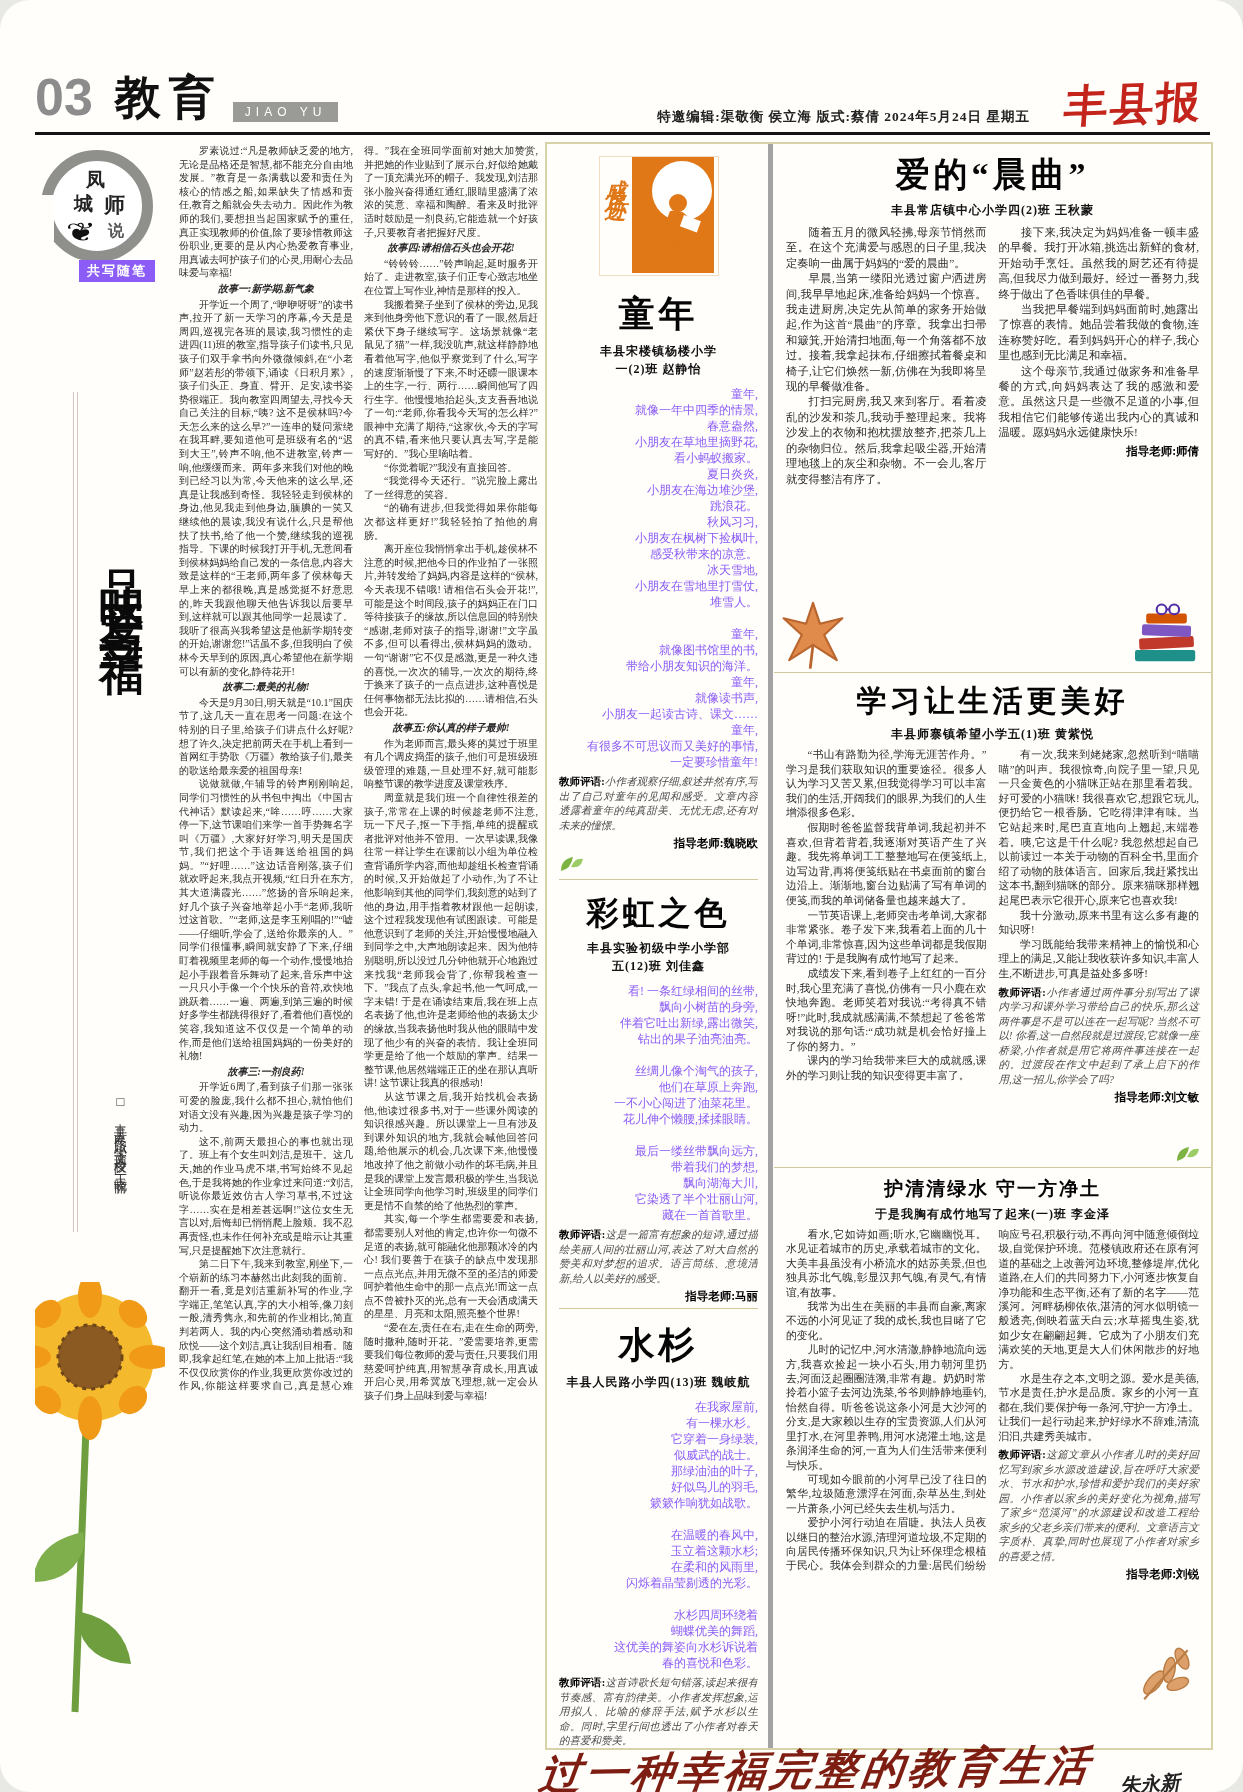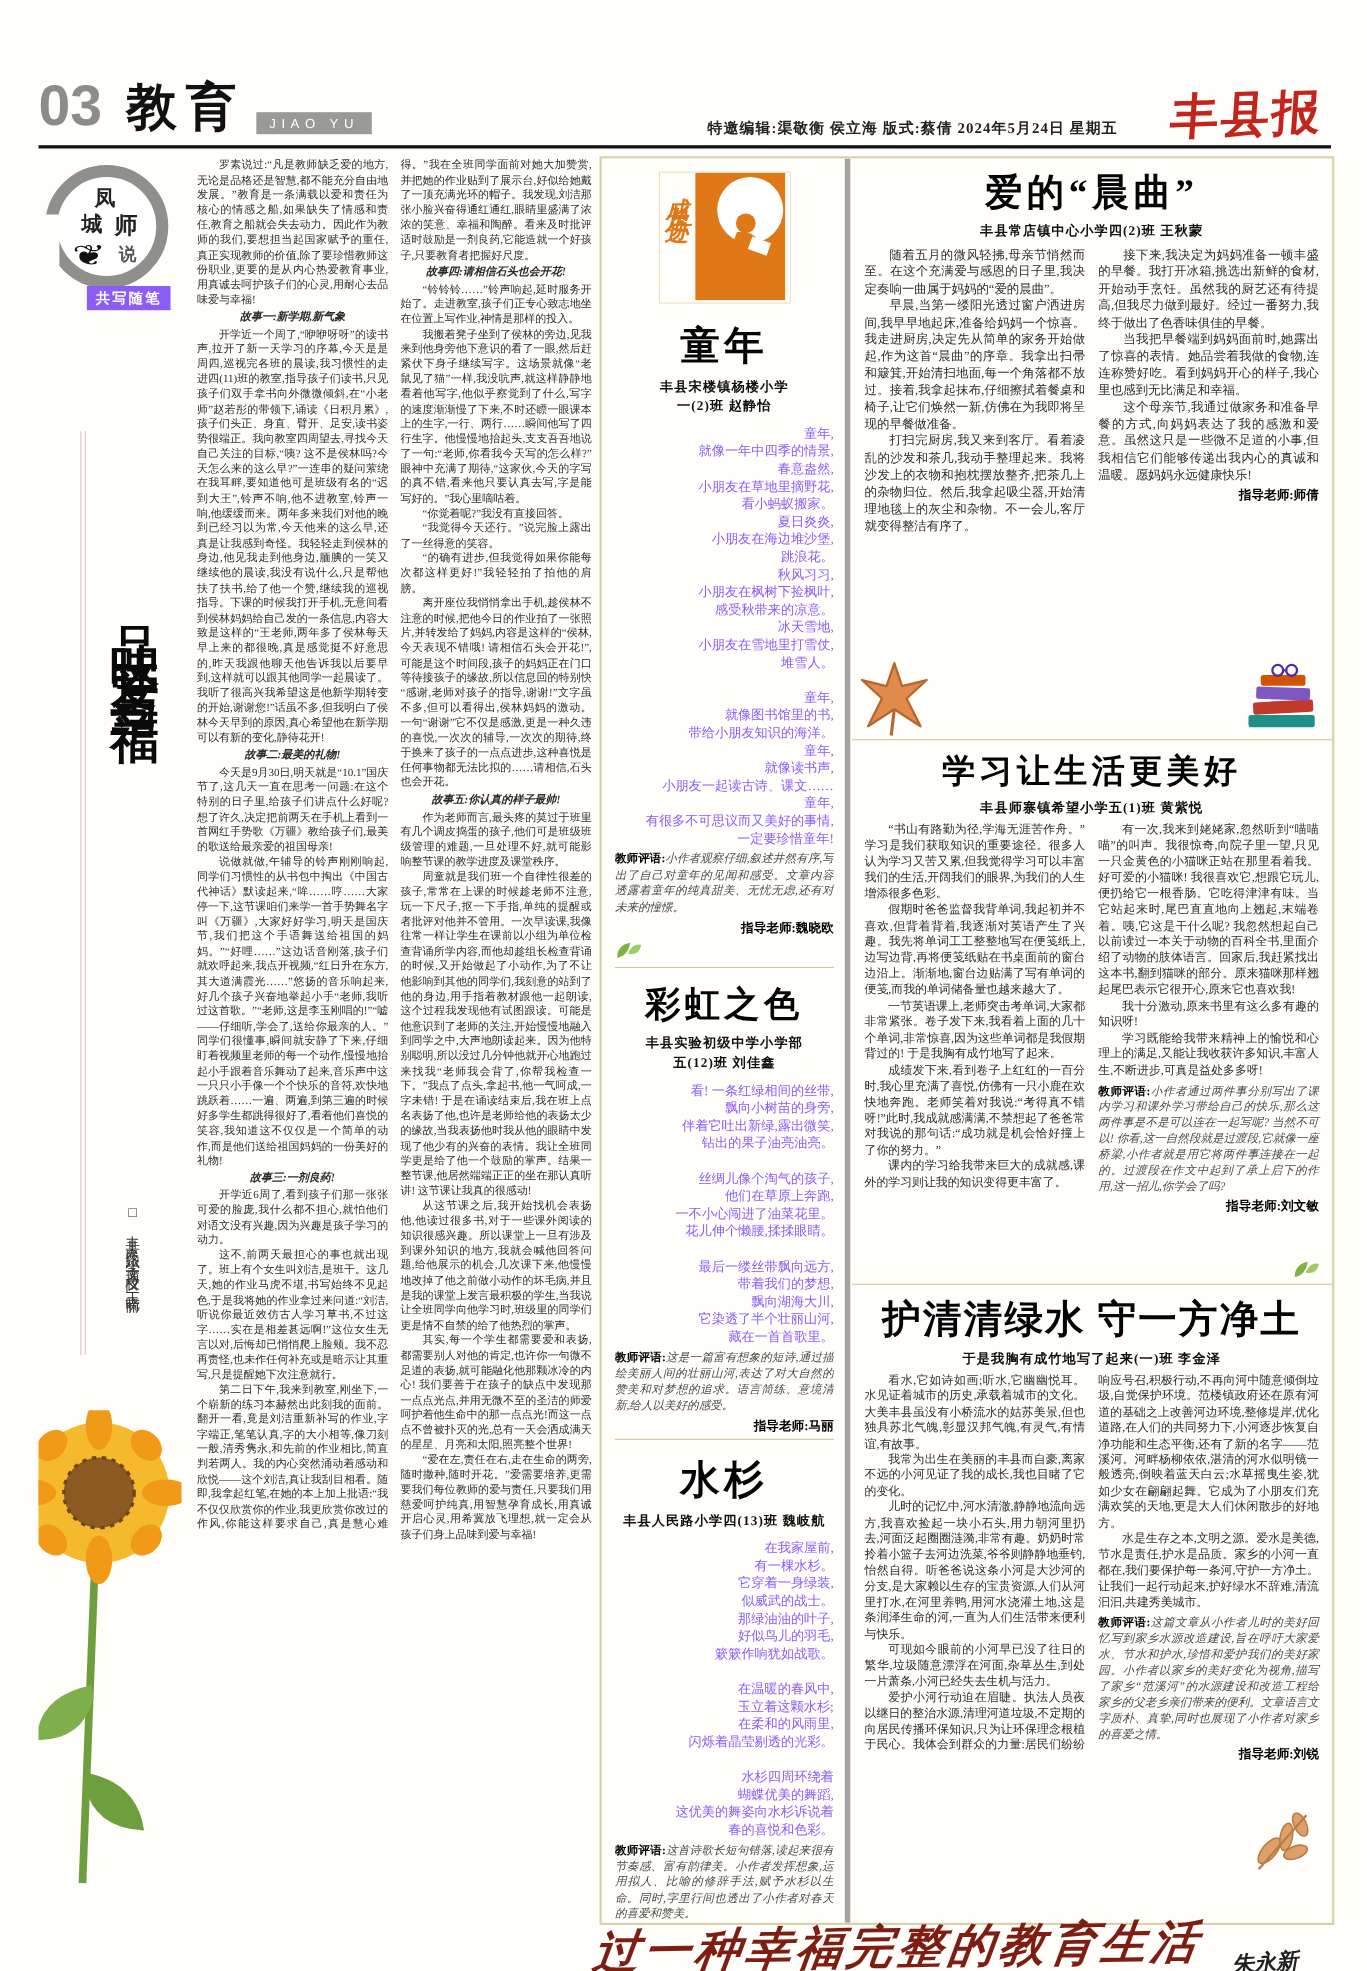--- a/index.html
+++ b/index.html
@@ -1,27 +1,27 @@
 <!DOCTYPE html>
 <html lang="zh"><head>
 <meta charset="utf-8">
 <style>
   html,body{margin:0;padding:0;background:#e8e8e4;}
   .paper{position:relative;width:1243px;height:1792px;margin:0 auto;background:#fffefb;
-         font-family:"Liberation Serif","DejaVu Serif",serif;color:#2b2b2b;overflow:hidden;}
+         font-family:"Liberation Serif","DejaVu Serif",serif;color:#2b2b2b;overflow:hidden;border-radius:30px;}
   
   .hdr{position:absolute;left:35px;top:68px;width:1175px;height:62px;}
   .hdr-rule{position:absolute;left:35px;top:132px;width:1175px;border-top:3px solid #141414;}
   .pageno{display:inline-block;font-family:"Liberation Sans","DejaVu Sans",sans-serif;
           font-size:52px;font-weight:900;color:#8c8c8c;vertical-align:bottom;line-height:58px;}
   .section{display:inline-block;font-family:"Liberation Sans","DejaVu Sans",sans-serif;
            font-size:46px;font-weight:900;color:#111;letter-spacing:8px;margin-left:18px;vertical-align:bottom;line-height:58px;}
   .pinyin{display:inline-block;background:#9a9a97;color:#fff;font-family:"Liberation Sans",sans-serif;
           font-size:12px;letter-spacing:5px;padding:3px 12px;margin-left:6px;vertical-align:bottom;margin-bottom:4px;}
-  .issue{position:absolute;right:194px;bottom:4px;font-size:13.5px;font-weight:bold;color:#222;letter-spacing:1px;margin-left:37px;}
+  .issue{position:absolute;right:180px;bottom:4px;font-size:13.5px;font-weight:bold;color:#222;letter-spacing:1px;margin-left:37px;}
   .masthead{position:absolute;right:8px;bottom:-4px;color:#c3241c;font-size:44px;font-weight:900;
             transform:rotate(-2deg) skewX(-6deg);letter-spacing:2px;}
   
   .essay{position:absolute;left:35px;top:142px;width:505px;height:1612px;overflow:hidden;}
   .strip{position:absolute;left:0;top:0;width:142px;height:100%;}
   .ring{position:absolute;left:6px;top:8px;width:112px;height:112px;border-radius:50%;
         border:11px solid #8f8f8c;box-sizing:border-box;background:#fff;}
   .ring:before{content:"";position:absolute;left:-14px;top:34px;width:16px;height:46px;background:#fffefb;}
   .ring-ch{position:absolute;font-family:"Liberation Serif",serif;font-weight:bold;color:#222;}
   .wing{position:absolute;left:18px;top:56px;font-size:26px;color:#111;transform:scaleX(1.4);}
@@ -327,21 +327,21 @@
         </div>
         <svg width="26" height="20" viewBox="0 0 26 20" style="position:absolute;right:10px;bottom:4px;">
             <path d="M2 18 Q2 6 14 4 Q12 16 2 18Z" fill="#7cb342"></path>
             <path d="M12 14 Q16 4 24 6 Q22 16 12 14Z" fill="#9ccc65"></path>
           </svg>
       </div>
 
       <div class="divider" style="margin:0;"></div>
 
       <div class="sec" style="height:576px;">
-        <div class="art-title small" style="font-size:35px;">护清清绿水  守一方净土</div>
+        <div class="art-title small" style="font-size:19px;">护清清绿水  守一方净土</div>
         <div>
             <div class="byline">于是我胸有成竹地写了起来(一)班  李金泽</div>
           </div>
         <div class="twocol" style="margin-top:4px;height:492px;overflow:hidden;font-size:10.8px;line-height:14.4px;">
           <div>
               <p>看水,它如诗如画;听水,它幽幽悦耳。水见证着城市的历史,承载着城市的文化。大美丰县虽没有小桥流水的姑苏美景,但也独具苏北气魄,彰显汉邦气魄,有灵气,有情谊,有故事。</p>
               <p>我常为出生在美丽的丰县而自豪,离家不远的小河见证了我的成长,我也目睹了它的变化。</p>
               <p>儿时的记忆中,河水清澈,静静地流向远方,我喜欢捡起一块小石头,用力朝河里扔去,河面泛起圈圈涟漪,非常有趣。奶奶时常拎着小篮子去河边洗菜,爷爷则静静地垂钓,怡然自得。听爸爸说这条小河是大沙河的分支,是大家赖以生存的宝贵资源,人们从河里打水,在河里养鸭,用河水浇灌土地,这是条润泽生命的河,一直为人们生活带来便利与快乐。</p>
               <p>可现如今眼前的小河早已没了往日的繁华,垃圾随意漂浮在河面,杂草丛生,到处一片萧条,小河已经失去生机与活力。</p>
               <p>爱护小河行动迫在眉睫。执法人员夜以继日的整治水源,清理河道垃圾,不定期的向居民传播环保知识,只为让环保理念根植于民心。我体会到群众的力量:居民们纷纷响应号召,积极行动,不再向河中随意倾倒垃圾,自觉保护环境。范楼镇政府还在原有河道的基础之上改善河边环境,整修堤岸,优化道路,在人们的共同努力下,小河逐步恢复自净功能和生态平衡,还有了新的名字——范溪河。河畔杨柳依依,湛清的河水似明镜一般透亮,倒映着蓝天白云;水草摇曳生姿,犹如少女在翩翩起舞。它成为了小朋友们充满欢笑的天地,更是大人们休闲散步的好地方。</p>

